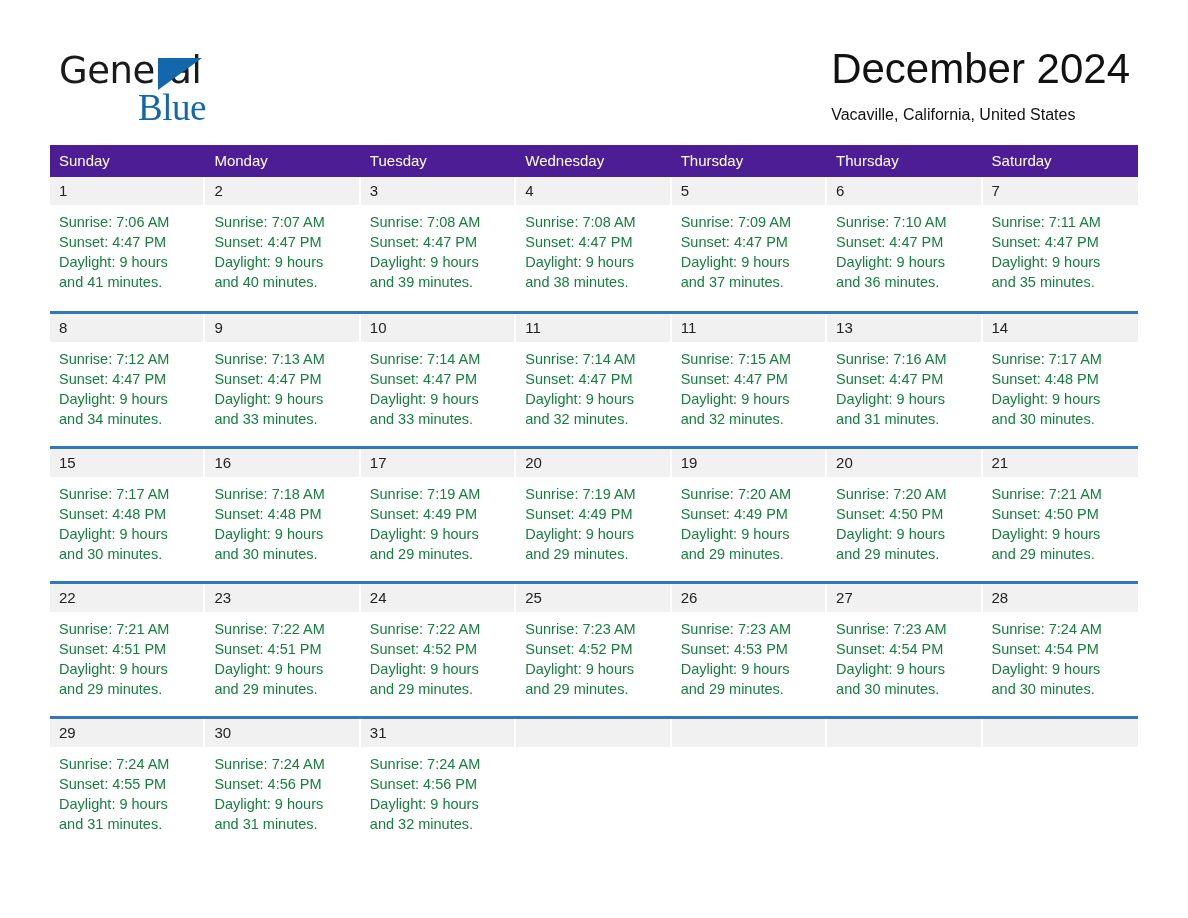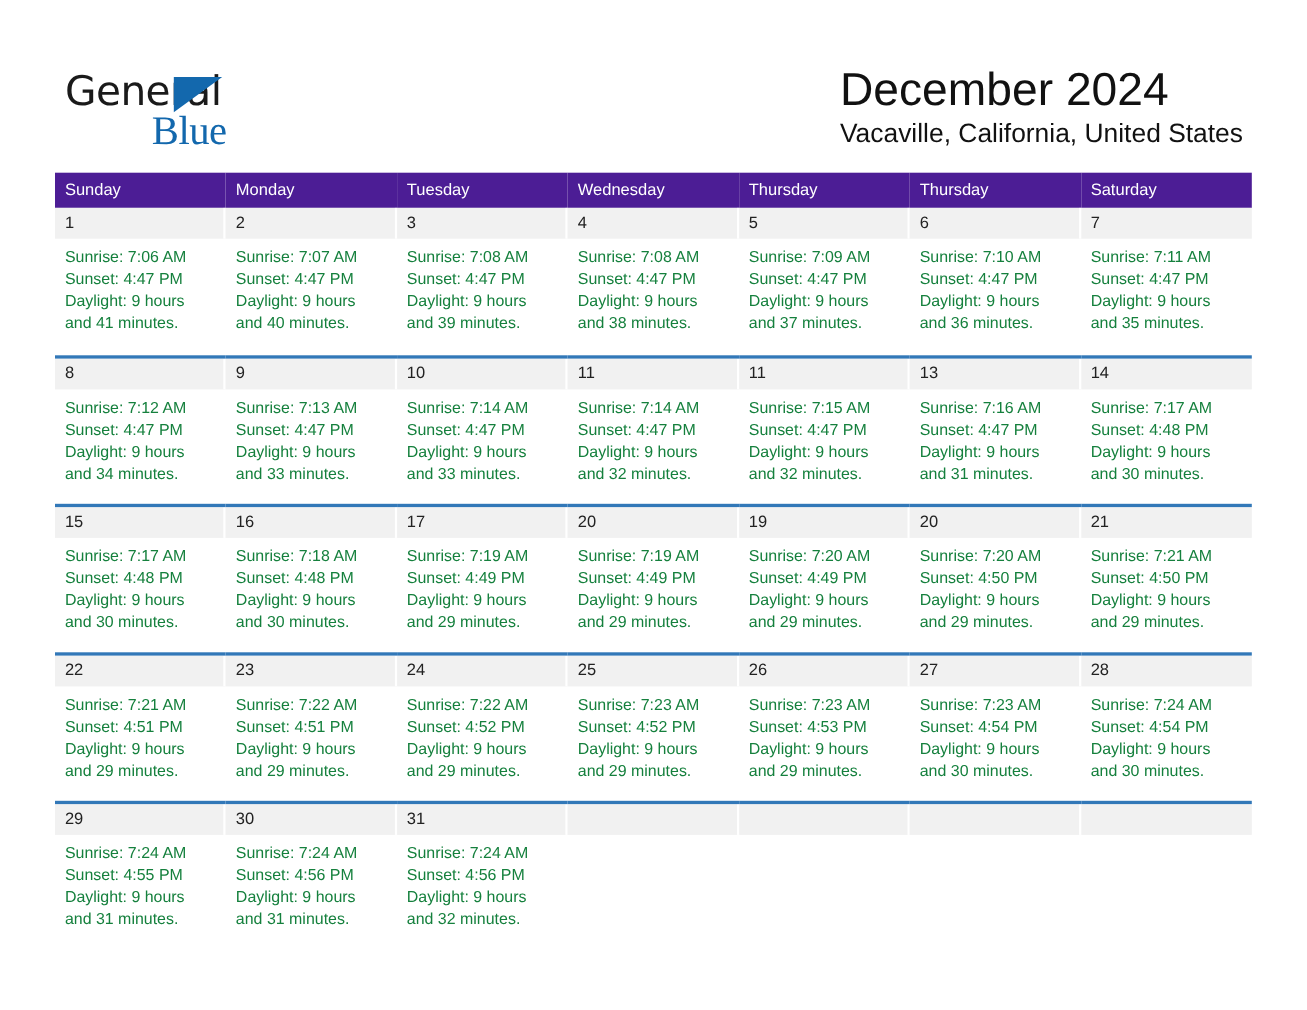--- a/index.html
+++ b/index.html
@@ -7,21 +7,21 @@
     width: 1188px;
     height: 918px;
     background: #ffffff;
     font-family: "Liberation Sans", sans-serif;
   }
   .page {
     width: 1188px;
     height: 749px;
     position: relative;
     background: #ffffff;
-    padding: 12px 50px;
+    padding: 0 50px;
   }
 
   
   .top {
     height: 145px;
     position: relative;
   }
   .logo {
     position: absolute;
     left: 9px;
@@ -67,24 +67,24 @@
     text-align: left;
   }
   .month-title {
     font-size: 42px;
     font-weight: 400;
     color: #111111;
     line-height: 1.08;
     letter-spacing: 0px;
   }
   .location {
-    font-size: 24px;
+    font-size: 16px;
     font-weight: 400;
     color: #111111;
-    margin-top: 5px;
+    margin-top: 15px;
     letter-spacing: 0px;
   }
 
   
   .calendar {
     width: 1088px;
     border-collapse: collapse;
     table-layout: fixed;
   }
   .cal-head th {

